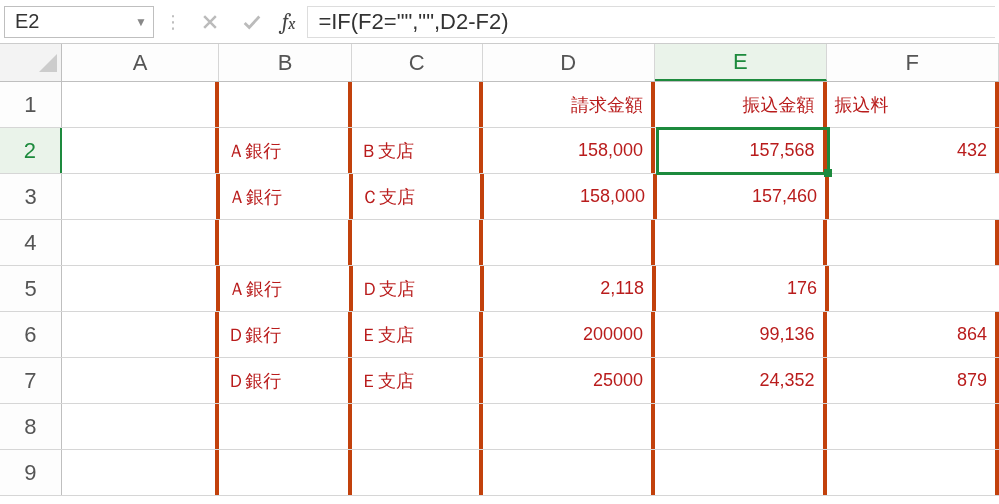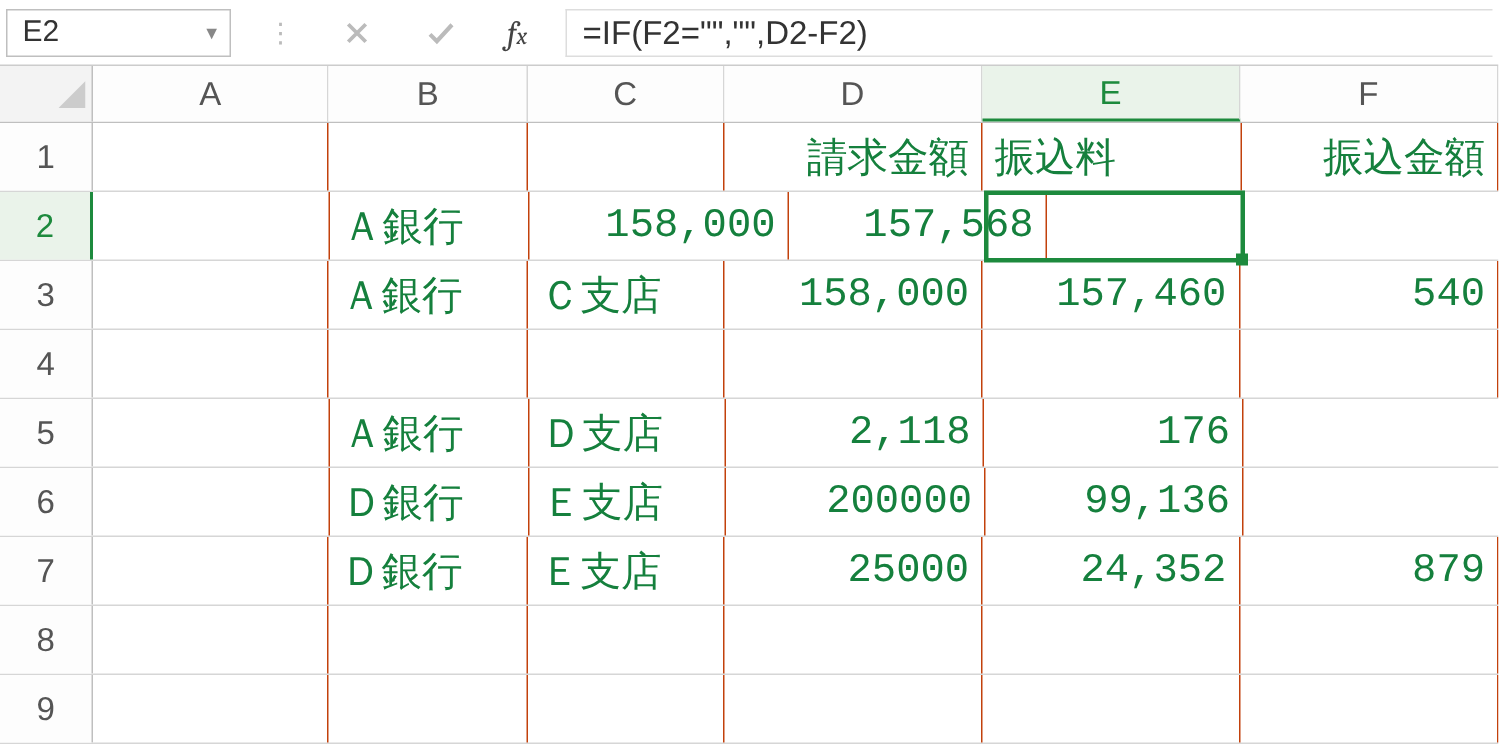--- a/index.html
+++ b/index.html
@@ -12,21 +12,21 @@
       color: #333;
     }
 
     
     .formula-bar {
       display: flex;
       align-items: center;
       height: 44px;
       border-bottom: 1px solid #ccc;
       padding: 6px 4px;
-      gap: 20px;
+      gap: 6px;
     }
     .name-box {
       width: 150px;
       height: 32px;
       border: 1px solid #bfbfbf;
       display: flex;
       align-items: center;
       justify-content: space-between;
       padding: 0 6px 0 10px;
       background: #fff;
@@ -119,29 +119,29 @@
       justify-content: center;
       font-size: 22px;
       color: #555;
     }
     .row-h.sel {
       background: #eaf3ea;
       color: #1d8a3d;
       border-right: 2px solid #1d8a3d;
     }
     .cell {
-      border-right: 1px solid #c2410c;
+      border-right: 4px solid #c2410c;
       display: flex;
       align-items: center;
       padding: 0 8px;
-      font-size: 27px;
-      color: #15803d;
+      font-size: 18px;
+      color: #b91c1c;
     }
     .cell.txt { justify-content: flex-start; }
-    .cell.num { justify-content: flex-end; font-family: Liberation Mono, monospace; }
+    .cell.num { justify-content: flex-end; }
     .cell.hdr { justify-content: flex-end; }
 
     .w-a { width: 158px; }
     .w-b { width: 133px; }
     .w-c { width: 131px; }
     .w-d { width: 173px; }
     .w-e { width: 172px; }
     .w-f { width: 173px; }
 
     
@@ -198,40 +198,41 @@
     <div class="col-h w-e sel">E</div>
     <div class="col-h w-f">F</div>
   </div>
 
   <div class="row">
     <div class="row-h">1</div>
     <div class="cell w-a"></div>
     <div class="cell w-b"></div>
     <div class="cell w-c"></div>
     <div class="cell w-d hdr">請求金額</div>
+    <div class="cell w-e hdr">振込金額</div>
     <div class="cell w-f txt" style="justify-content:flex-start;">振込料</div>
-    <div class="cell w-e hdr">振込金額</div>
   </div>
 
   <div class="row">
     <div class="row-h sel">2</div>
     <div class="cell w-a"></div>
     <div class="cell w-b txt">Ａ銀行</div>
+    <div class="cell w-c txt">Ｂ支店</div>
     <div class="cell w-d num">158,000</div>
     <div class="cell w-e num">157,568</div>
+    <div class="cell w-f num">432</div>
   </div>
 
   <div class="row">
     <div class="row-h">3</div>
     <div class="cell w-a"></div>
     <div class="cell w-b txt">Ａ銀行</div>
     <div class="cell w-c txt">Ｃ支店</div>
     <div class="cell w-d num">158,000</div>
     <div class="cell w-e num">157,460</div>
-    <div class="cell w-f num">540</div>
   </div>
 
   <div class="row">
     <div class="row-h">4</div>
     <div class="cell w-a"></div>
     <div class="cell w-b"></div>
     <div class="cell w-c"></div>
     <div class="cell w-d"></div>
     <div class="cell w-e"></div>
     <div class="cell w-f"></div>
@@ -246,20 +247,21 @@
     <div class="cell w-f num">176</div>
   </div>
 
   <div class="row">
     <div class="row-h">6</div>
     <div class="cell w-a"></div>
     <div class="cell w-b txt">Ｄ銀行</div>
     <div class="cell w-c txt">Ｅ支店</div>
     <div class="cell w-d num">200000</div>
     <div class="cell w-e num">99,136</div>
+    <div class="cell w-f num">864</div>
   </div>
 
   <div class="row">
     <div class="row-h">7</div>
     <div class="cell w-a"></div>
     <div class="cell w-b txt">Ｄ銀行</div>
     <div class="cell w-c txt">Ｅ支店</div>
     <div class="cell w-d num">25000</div>
     <div class="cell w-e num">24,352</div>
     <div class="cell w-f num">879</div>

